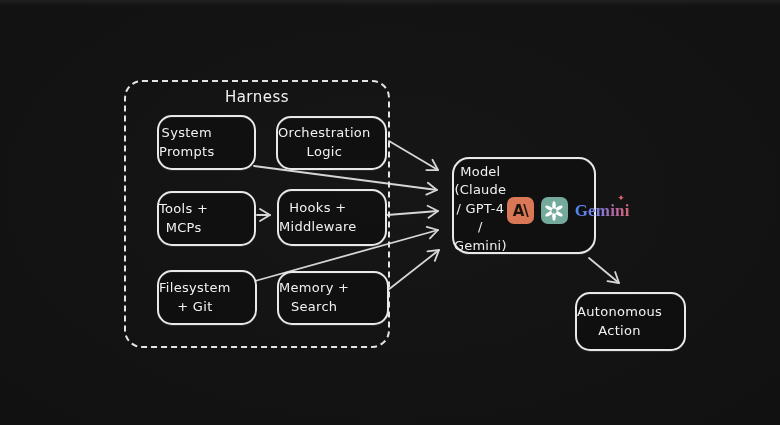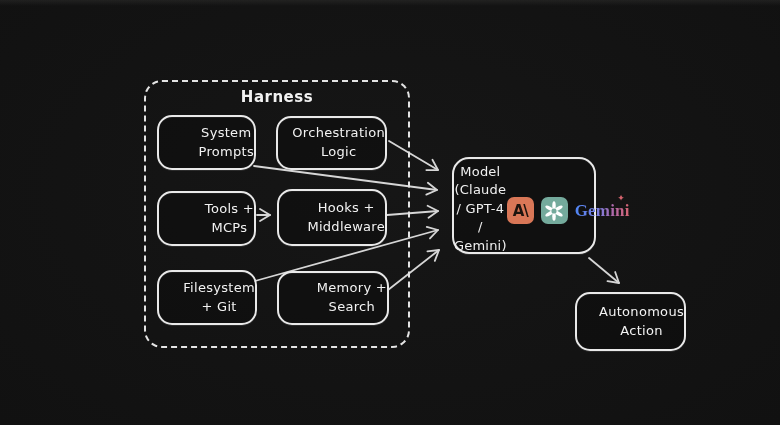--- a/index.html
+++ b/index.html
@@ -25,39 +25,38 @@
     inset: 0;
     pointer-events: none;
   }
   .box {
     position: absolute;
     border: 2px solid #e9e9e9;
     border-radius: 15px;
     background: rgba(8,8,8,0.35);
     display: flex;
     align-items: center;
-    justify-content: flex-end;
+    justify-content: flex-start;
     text-align: center;
     box-shadow: 0 1px 0 rgba(255,255,255,0.10), inset 0 1px 0 rgba(255,255,255,0.06);
   }
   .label {
     white-space: pre-line;
     font-size: 13px;
     line-height: 1.45;
     letter-spacing: 0.3px;
     color: #f2f2f2;
   }
   .harness {
     position: absolute;
-    left: 144px; top: 80px;
+    left: 124px; top: 80px;
     width: 262px; height: 264px;
     border: 2px dashed #e4e4e4;
     border-radius: 18px;
     background: transparent;
-    font-weight: bold;
   }
   .harness-title {
     position: absolute;
     left: 0; right: 0; top: 6px;
     text-align: center;
     font-size: 15px;
     letter-spacing: 0.5px;
     color: #f2f2f2;
   }
   

